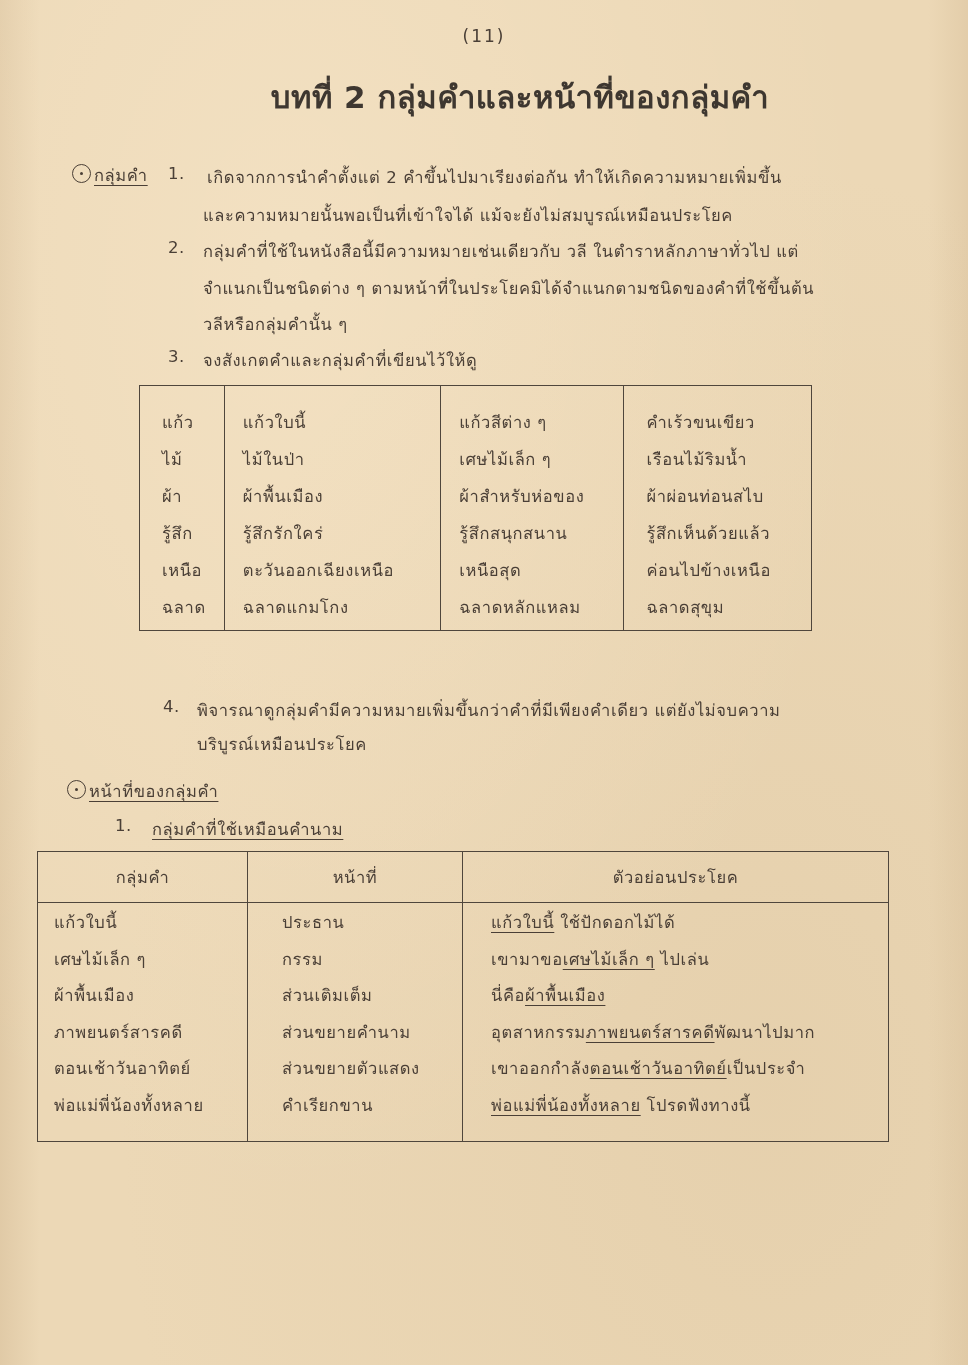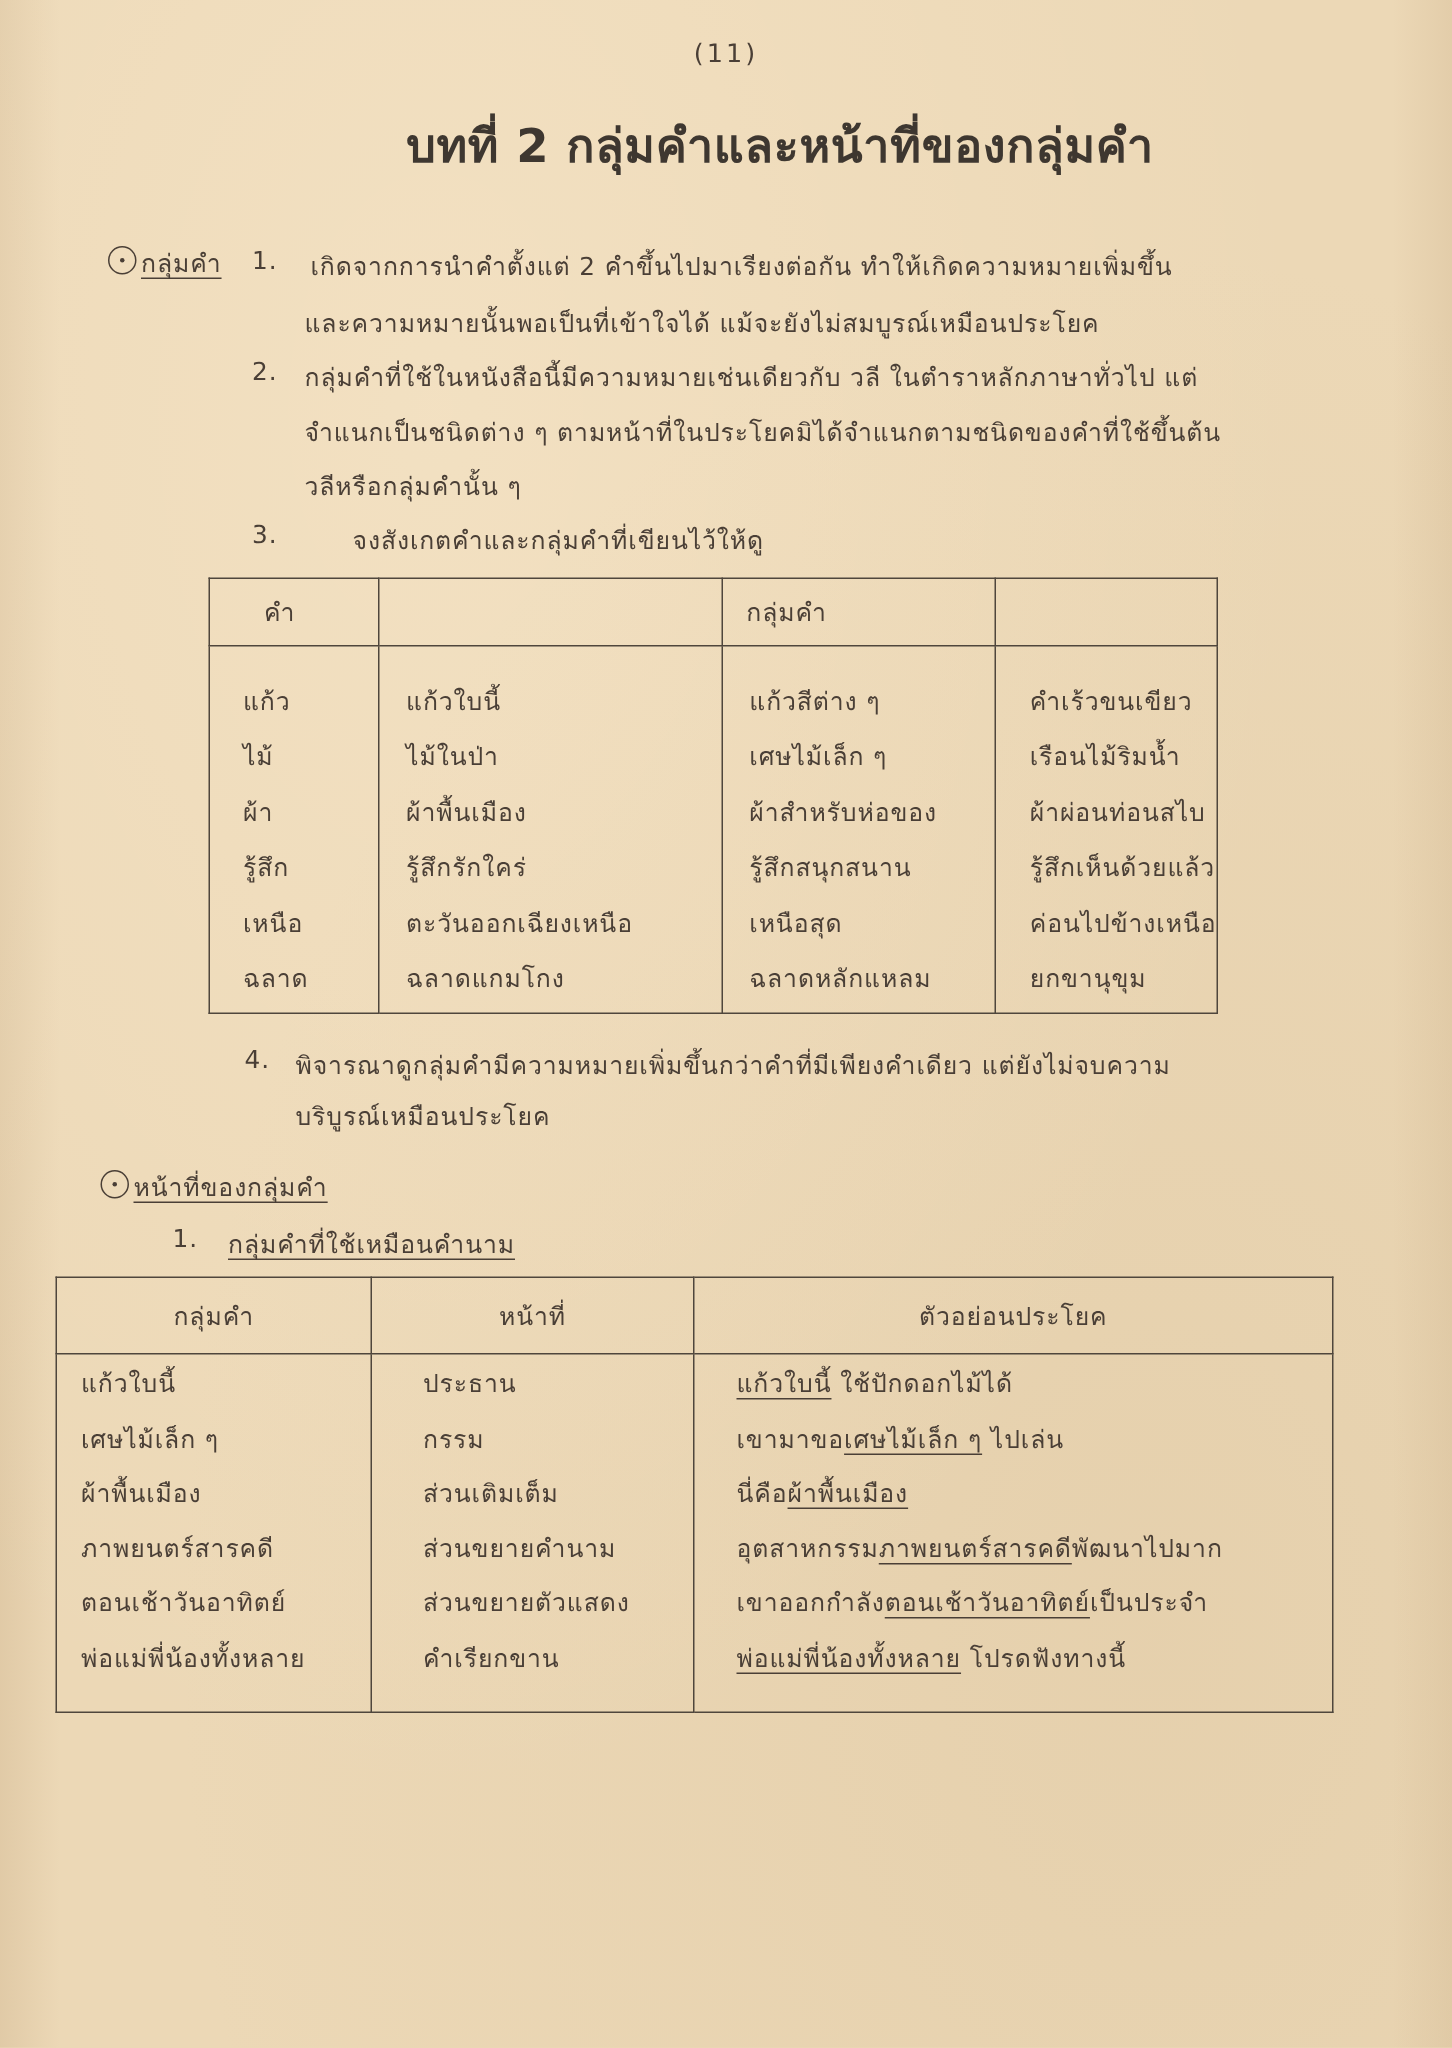--- a/index.html
+++ b/index.html
@@ -40,30 +40,24 @@
 <div class="abs line" style="left:168px; top:164px;">1.</div>
 <div class="abs line" style="left:207px; top:164px;">เกิดจากการนำคำตั้งแต่ 2 คำขึ้นไปมาเรียงต่อกัน ทำให้เกิดความหมายเพิ่มขึ้น</div>
 <div class="abs line" style="left:203px; top:202px;">และความหมายนั้นพอเป็นที่เข้าใจได้ แม้จะยังไม่สมบูรณ์เหมือนประโยค</div>
 
 <div class="abs line" style="left:168px; top:238px;">2.</div>
 <div class="abs line" style="left:203px; top:238px;">กลุ่มคำที่ใช้ในหนังสือนี้มีความหมายเช่นเดียวกับ วลี ในตำราหลักภาษาทั่วไป แต่</div>
 <div class="abs line" style="left:203px; top:275px;">จำแนกเป็นชนิดต่าง ๆ ตามหน้าที่ในประโยคมิได้จำแนกตามชนิดของคำที่ใช้ขึ้นต้น</div>
 <div class="abs line" style="left:203px; top:311px;">วลีหรือกลุ่มคำนั้น ๆ</div>
 
 <div class="abs line" style="left:168px; top:347px;">3.</div>
-<div class="abs line" style="left:203px; top:347px;margin-left:32px;">จงสังเกตคำและกลุ่มคำที่เขียนไว้ให้ดู</div>
+<div class="abs line" style="left:203px; top:347px;">จงสังเกตคำและกลุ่มคำที่เขียนไว้ให้ดู</div>
 
 <table class="t1" style="left:139px; top:385px; width:673px;">
   <tbody>
-      <tr>
-    <th style="width:90px;">คำ</th>
-    <th style="width:210px;"></th>
-    <th style="width:178px; padding-left:16px;">กลุ่มคำ</th>
-    <th></th>
-  </tr>
   <tr>
     <td class="cell" style="height:222px;">
       <span class="row">แก้ว</span>
       <span class="row">ไม้</span>
       <span class="row">ผ้า</span>
       <span class="row">รู้สึก</span>
       <span class="row">เหนือ</span>
       <span class="row">ฉลาด</span>
     </td>
     <td class="cell" style="padding-left:18px;">
@@ -81,21 +75,21 @@
       <span class="row">รู้สึกสนุกสนาน</span>
       <span class="row">เหนือสุด</span>
       <span class="row">ฉลาดหลักแหลม</span>
     </td>
     <td class="cell">
       <span class="row">คำเร้วขนเขียว</span>
       <span class="row">เรือนไม้ริมน้ำ</span>
       <span class="row">ผ้าผ่อนท่อนสไบ</span>
       <span class="row">รู้สึกเห็นด้วยแล้ว</span>
       <span class="row">ค่อนไปข้างเหนือ</span>
-      <span class="row">ยกขานุขุม</span>
+      <span class="row">ฉลาดสุขุม</span>
     </td>
   </tr>
 </tbody>
   </table>
 
 <div class="abs line" style="left:163px; top:697px;">4.</div>
 <div class="abs line" style="left:197px; top:697px;">พิจารณาดูกลุ่มคำมีความหมายเพิ่มขึ้นกว่าคำที่มีเพียงคำเดียว แต่ยังไม่จบความ</div>
 <div class="abs line" style="left:197px; top:731px;">บริบูรณ์เหมือนประโยค</div>
 
 <div class="abs line" style="left:67px; top:778px;">

